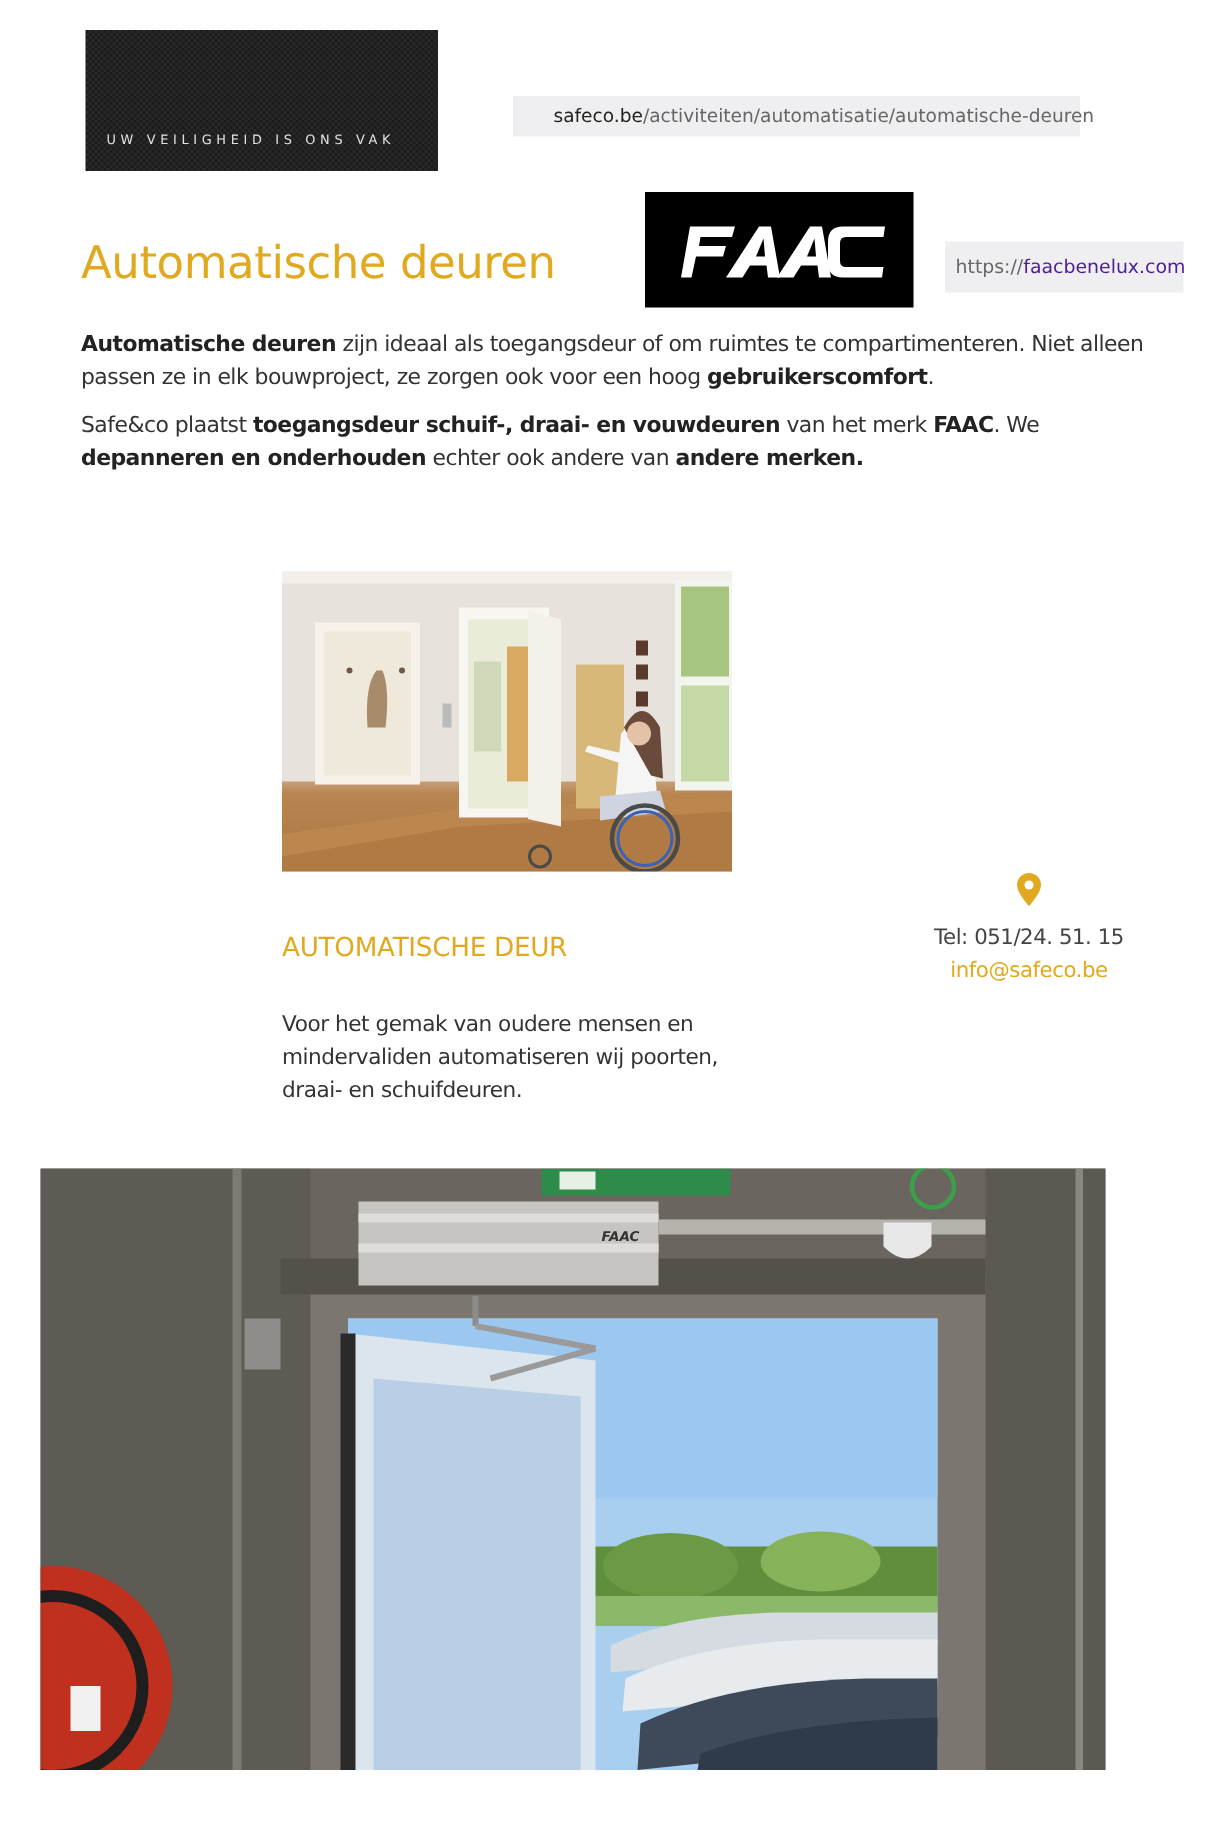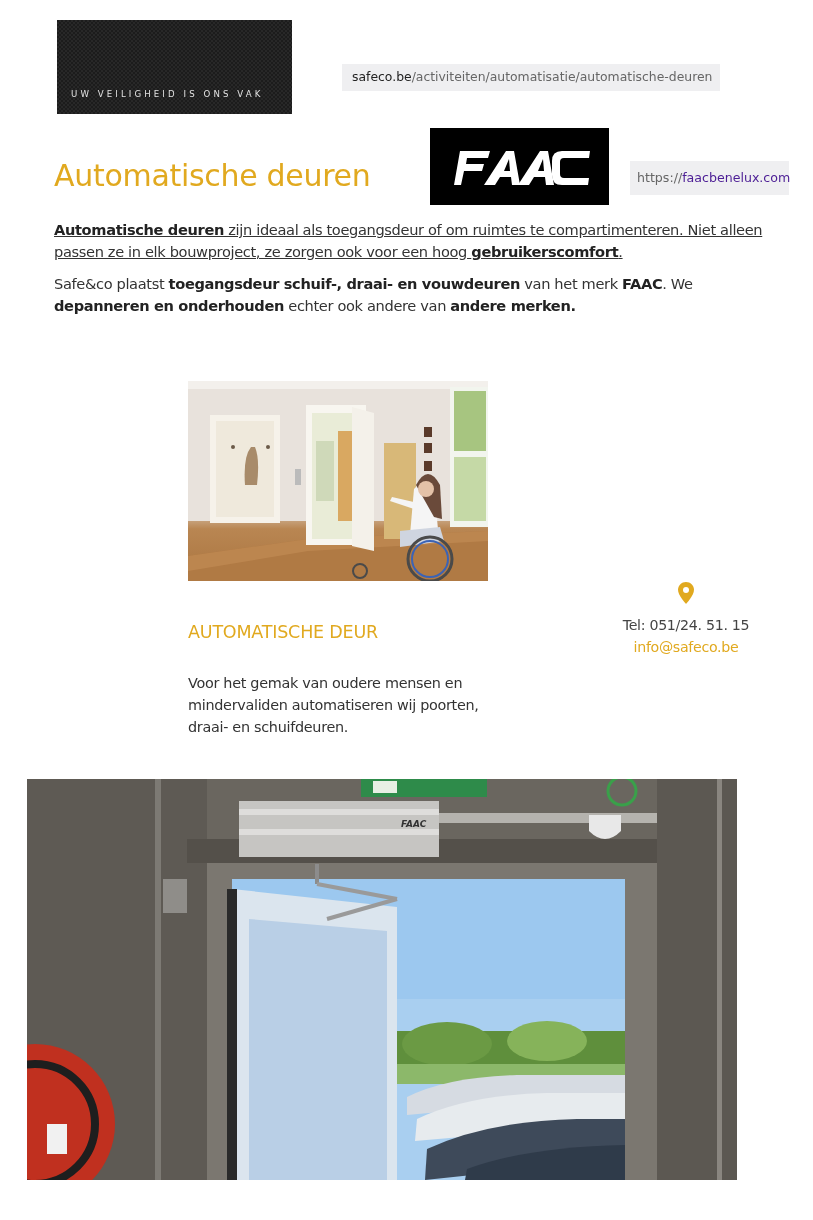--- a/index.html
+++ b/index.html
@@ -26,41 +26,41 @@
     color: #e2e2e2; font-family: "DejaVu Sans", sans-serif; white-space: nowrap;
   }
 
   
   .url-pill {
     position: absolute; background: #efeff1; font-size: 13px; color: #666666;
     white-space: nowrap; padding: 0 9px; line-height: 26px;
     font-family: "DejaVu Sans", sans-serif;
   }
   .url-pill .host { color: #222222; }
-  .url-pill.page { left: 342px; top: 64px; height: 27px; width: 378px; font-size: 12.4px; padding-left: 10px; }
+  .url-pill.page { left: 342px; top: 64px; height: 27px; width: 378px; font-size: 12.4px; padding-left: 27px; }
   .url-pill.faac { left: 630px; top: 161px; height: 34px; width: 159px; line-height: 34px; font-size: 12.6px; padding-left: 7px; }
   .url-pill.faac .proto { color: #666666; }
   .url-pill.faac .host { color: #4c1d95; }
 
   
   .logo-faac {
     position: absolute; left: 430px; top: 128px; width: 179px; height: 77px; background: #000;
     display: flex; align-items: center; justify-content: center;
   }
 
   
   .page-title {
     position: absolute; left: 54px; top: 158px; font-size: 30px; color: #e1a91f;
     font-family: "DejaVu Sans", sans-serif; font-weight: normal; letter-spacing: -0.3px;
   }
 
   
   .intro { position: absolute; left: 54px; width: 720px; font-size: 14.6px; line-height: 22px; color: #333; font-family: "DejaVu Sans", sans-serif; letter-spacing: -0.35px; }
   .intro b { font-weight: bold; color: #222; }
-  .intro.p1 { top: 219px; text-decoration: underline; }
+  .intro.p1 { top: 219px; }
   .intro.p2 { top: 273px; }
 
   
   .photo-wheelchair {
     position: absolute; left: 188px; top: 381px; width: 300px; height: 200px; overflow: hidden;
     background: linear-gradient(180deg, #ece8e4 0%, #e6e1dc 60%, #b98652 74%, #a9743f 100%);
   }
 
   .card-title {
     position: absolute; left: 188px; top: 622px; font-size: 17.5px; color: #e1a91f;

